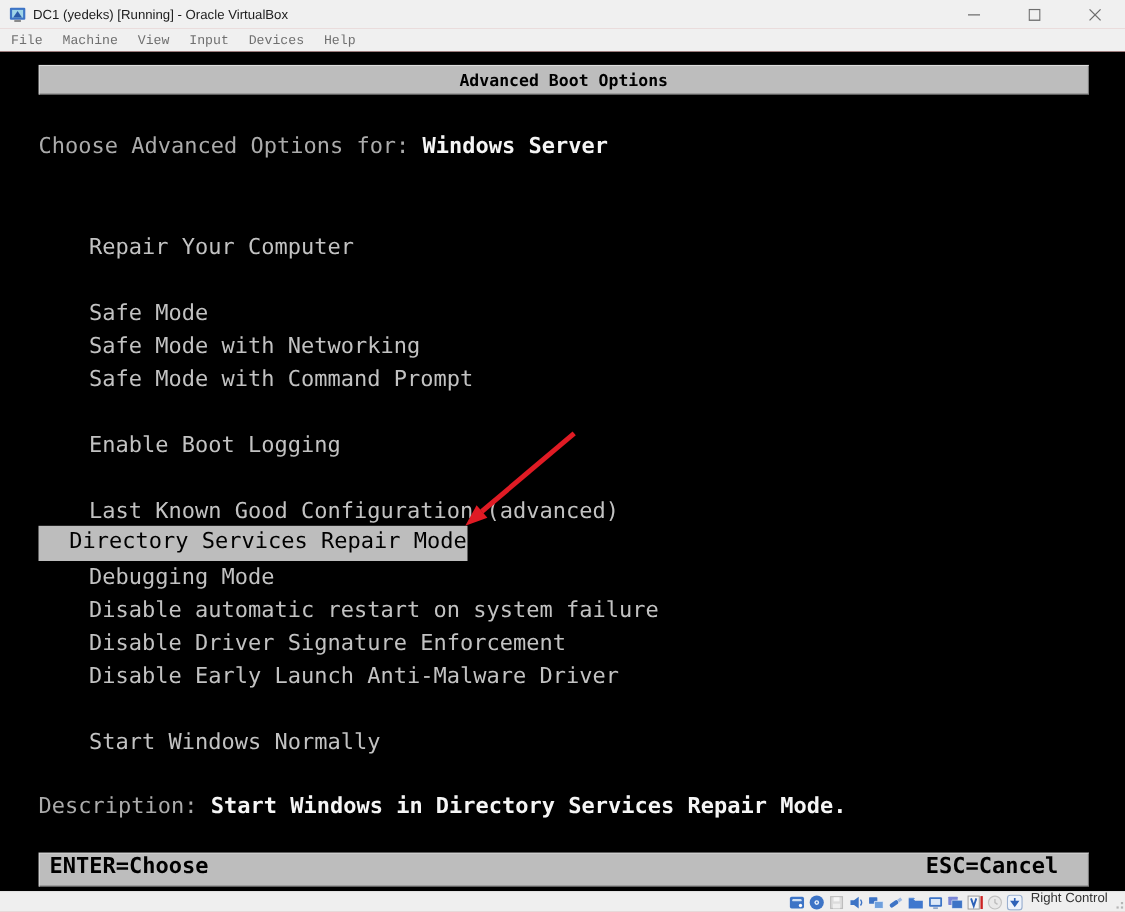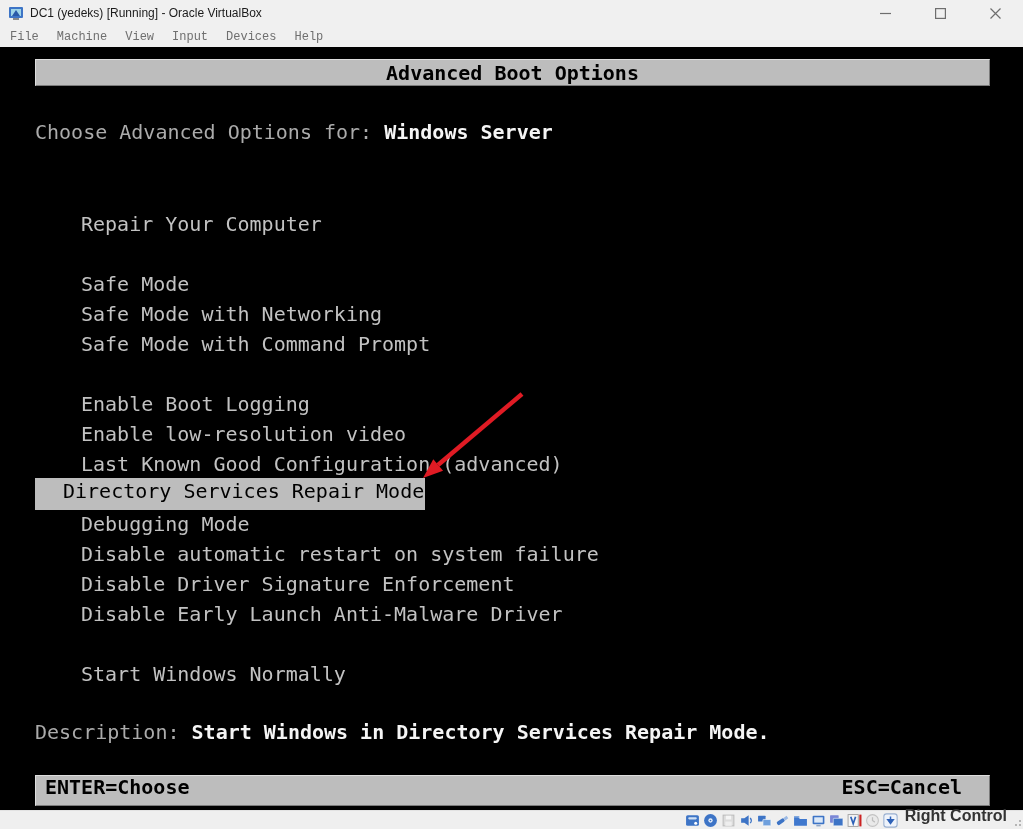--- a/index.html
+++ b/index.html
@@ -30,21 +30,21 @@
   .console {
     position:absolute; top:47px; left:0; width:1023px; height:763px;
     background:#000; overflow:hidden;
     font-family:"DejaVu Sans Mono","Liberation Mono",monospace;
   }
   .bar {
     position:absolute; left:35px; width:955px; background:#bdbdbd;
     box-shadow: inset 1px 1px 0 rgba(255,255,255,.5), inset -1px -1px 0 rgba(0,0,0,.35);
   }
   .boot-title-bar { top:12px; height:27px; display:flex; align-items:center; justify-content:center; }
-  .boot-title-bar span { font-size:20px; font-weight:700; color:#000; letter-spacing:0; }
+  .boot-title-bar span { font-size:15px; font-weight:700; color:#000; letter-spacing:0; }
 
   .bootline {
     position:absolute; left:35px; font-size:20px; line-height:22px;
     color:#c2c2c2; white-space:pre;
   }
   .dim   { color:#ababab; }
   .bright { color:#f5f5f5; font-weight:700; }
   .item { left:81px; }
 
   .hl-row {
@@ -61,21 +61,21 @@
 
   .arrow-overlay { position:absolute; top:0; left:0; pointer-events:none; }
 
   
   .statusbar {
     position:absolute; top:810px; left:0; width:1023px; height:19px;
     background:#efefef; display:flex; align-items:center; justify-content:flex-end;
     border-top:1px solid #e2e2e2;
   }
   .sicon { width:16px; height:16px; margin-right:2px; display:flex; align-items:center; justify-content:center; }
-  .hostkey { font-size:16px; font-weight:700; color:#333; margin:0 4px 8px 4px; white-space:nowrap; }
+  .hostkey { font-size:12px; font-weight:400; color:#333; margin:0 4px 8px 4px; white-space:nowrap; }
   .grip { width:10px; height:12px; margin-right:2px; position:relative; }
   .grip i { position:absolute; width:2px; height:2px; background:#b5b5b5; }
   .grip i:nth-child(1){ right:0; bottom:0; }
   .grip i:nth-child(2){ right:0; bottom:4px; }
   .grip i:nth-child(3){ right:4px; bottom:0; }
 </style>
 </head>
 <body>
 
 <div class="window">
@@ -126,21 +126,20 @@
 
     <div class="bootline" style="top:74px"><span class="dim">Choose Advanced Options for: </span><span class="bright">Windows Server</span></div>
 
     <div class="bootline item" style="top:166px">Repair Your Computer</div>
 
     <div class="bootline item" style="top:226px">Safe Mode</div>
     <div class="bootline item" style="top:256px">Safe Mode with Networking</div>
     <div class="bootline item" style="top:286px">Safe Mode with Command Prompt</div>
 
     <div class="bootline item" style="top:346px">Enable Boot Logging</div>
-    <div class="bootline item" style="top:376px">Enable low-resolution video</div>
     <div class="bootline item" style="top:406px">Last Known Good Configuration (advanced)</div>
 
     <div class="hl-row">
       <span>Directory Services Repair Mode</span>
     </div>
 
     <div class="bootline item" style="top:466px">Debugging Mode</div>
     <div class="bootline item" style="top:496px">Disable automatic restart on system failure</div>
     <div class="bootline item" style="top:526px">Disable Driver Signature Enforcement</div>
     <div class="bootline item" style="top:556px">Disable Early Launch Anti-Malware Driver</div>

